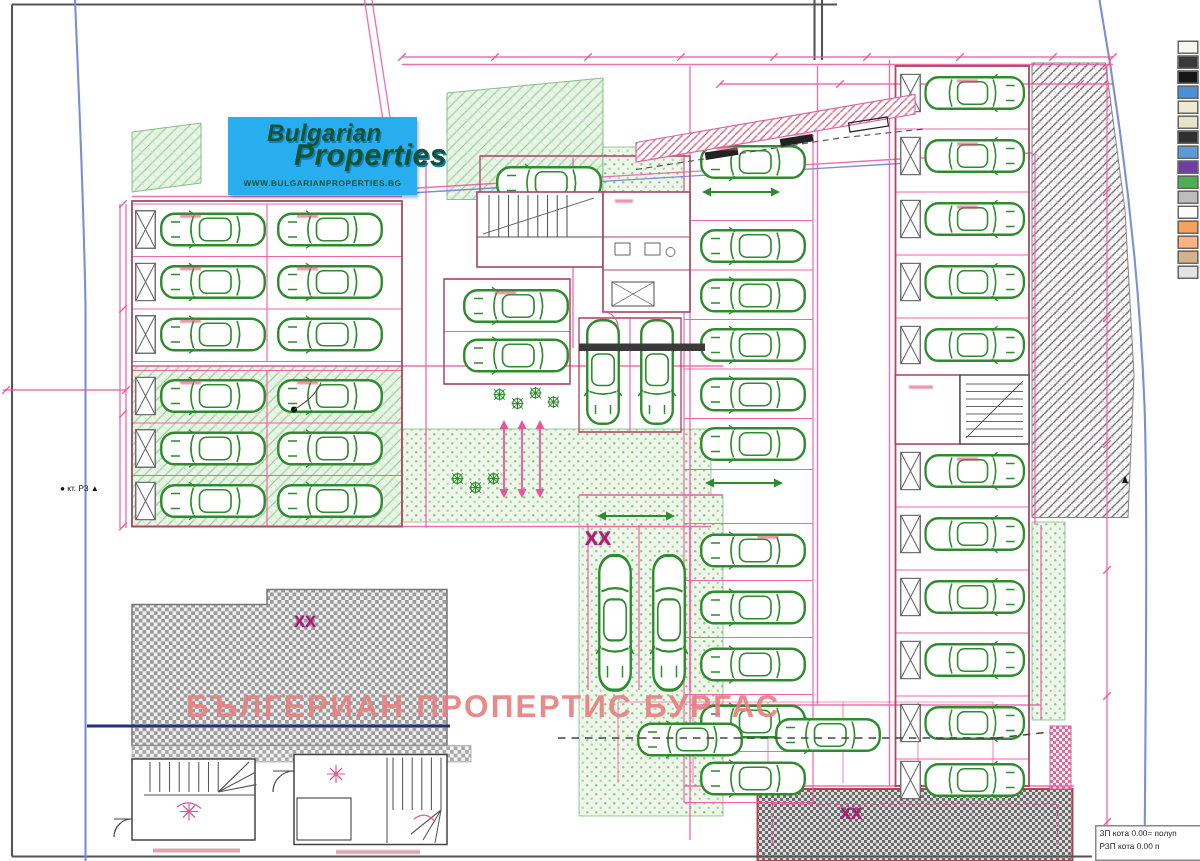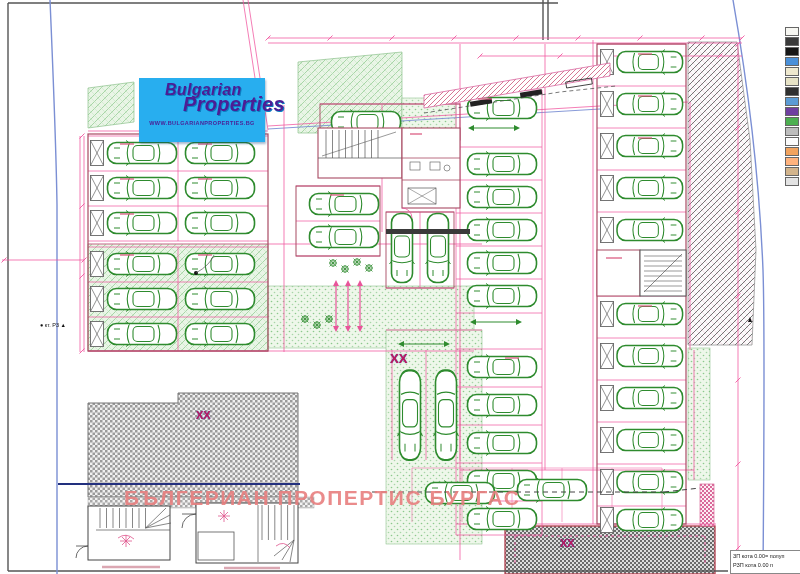--- a/index.html
+++ b/index.html
@@ -1,25 +1,25 @@
 <!DOCTYPE html>
 <html><head>
 <meta charset="utf-8">
 <style>
   html,body{margin:0;padding:0;background:#fff;font-family:"Liberation Sans",sans-serif;}
   .stage{position:relative;width:800px;height:574px;background:#fff;overflow:hidden;}
   .stage svg{position:absolute;left:0;top:0;}
-  .logo{position:absolute;left:139px;top:78px;width:126px;height:64px;background:#28aeef;
-        color:#4c1d95;z-index:40;box-shadow:1px 2px 2px rgba(0,60,120,.35);}
+  .logo{position:absolute;left:152px;top:78px;width:126px;height:52px;background:#28aeef;
+        color:#14532d;z-index:40;box-shadow:1px 2px 2px rgba(0,60,120,.35);}
   .logo-l1{font-size:16px;font-weight:bold;font-style:italic;margin:3px 0 0 26px;
            text-shadow:1px 1px 0 #0d7ec2;letter-spacing:.3px;}
   .logo-l2{font-size:20px;font-weight:bold;font-style:italic;margin:-6px 0 0 44px;
            text-shadow:1px 1px 0 #0d7ec2;letter-spacing:.3px;}
   .logo-url{font-size:5.5px;text-align:center;margin-top:4px;letter-spacing:.4px;font-weight:bold;}
-  .watermark{position:absolute;left:124px;top:486px;z-index:50;font-size:21px;font-weight:bold;
+  .watermark{position:absolute;left:124px;top:460px;z-index:50;font-size:21px;font-weight:bold;
              color:#e87f7f;opacity:.9;letter-spacing:1.5px;white-space:nowrap;}
   .xxm{position:absolute;z-index:45;font-weight:bold;color:#be185d;text-shadow:0 0 1px #2b3ab5;}
   .xx1{left:390px;top:351px;font-size:13px;}
   .xx2{left:196px;top:409px;font-size:11px;}
   .xx3{left:560px;top:537px;font-size:11px;}
   .notebox{position:absolute;left:730px;top:550px;width:69px;height:21px;z-index:46;
            background:#fff;border:1px solid #888;font-size:5.5px;line-height:1.7;color:#222;
            padding:1px 0 0 2px;white-space:nowrap;overflow:hidden;}
   .legend{position:absolute;left:785px;top:27px;width:14px;z-index:30;display:flex;flex-direction:column;}
   .legend .lg{height:9px;border:1px solid #666;box-sizing:border-box;margin-bottom:1px;}

